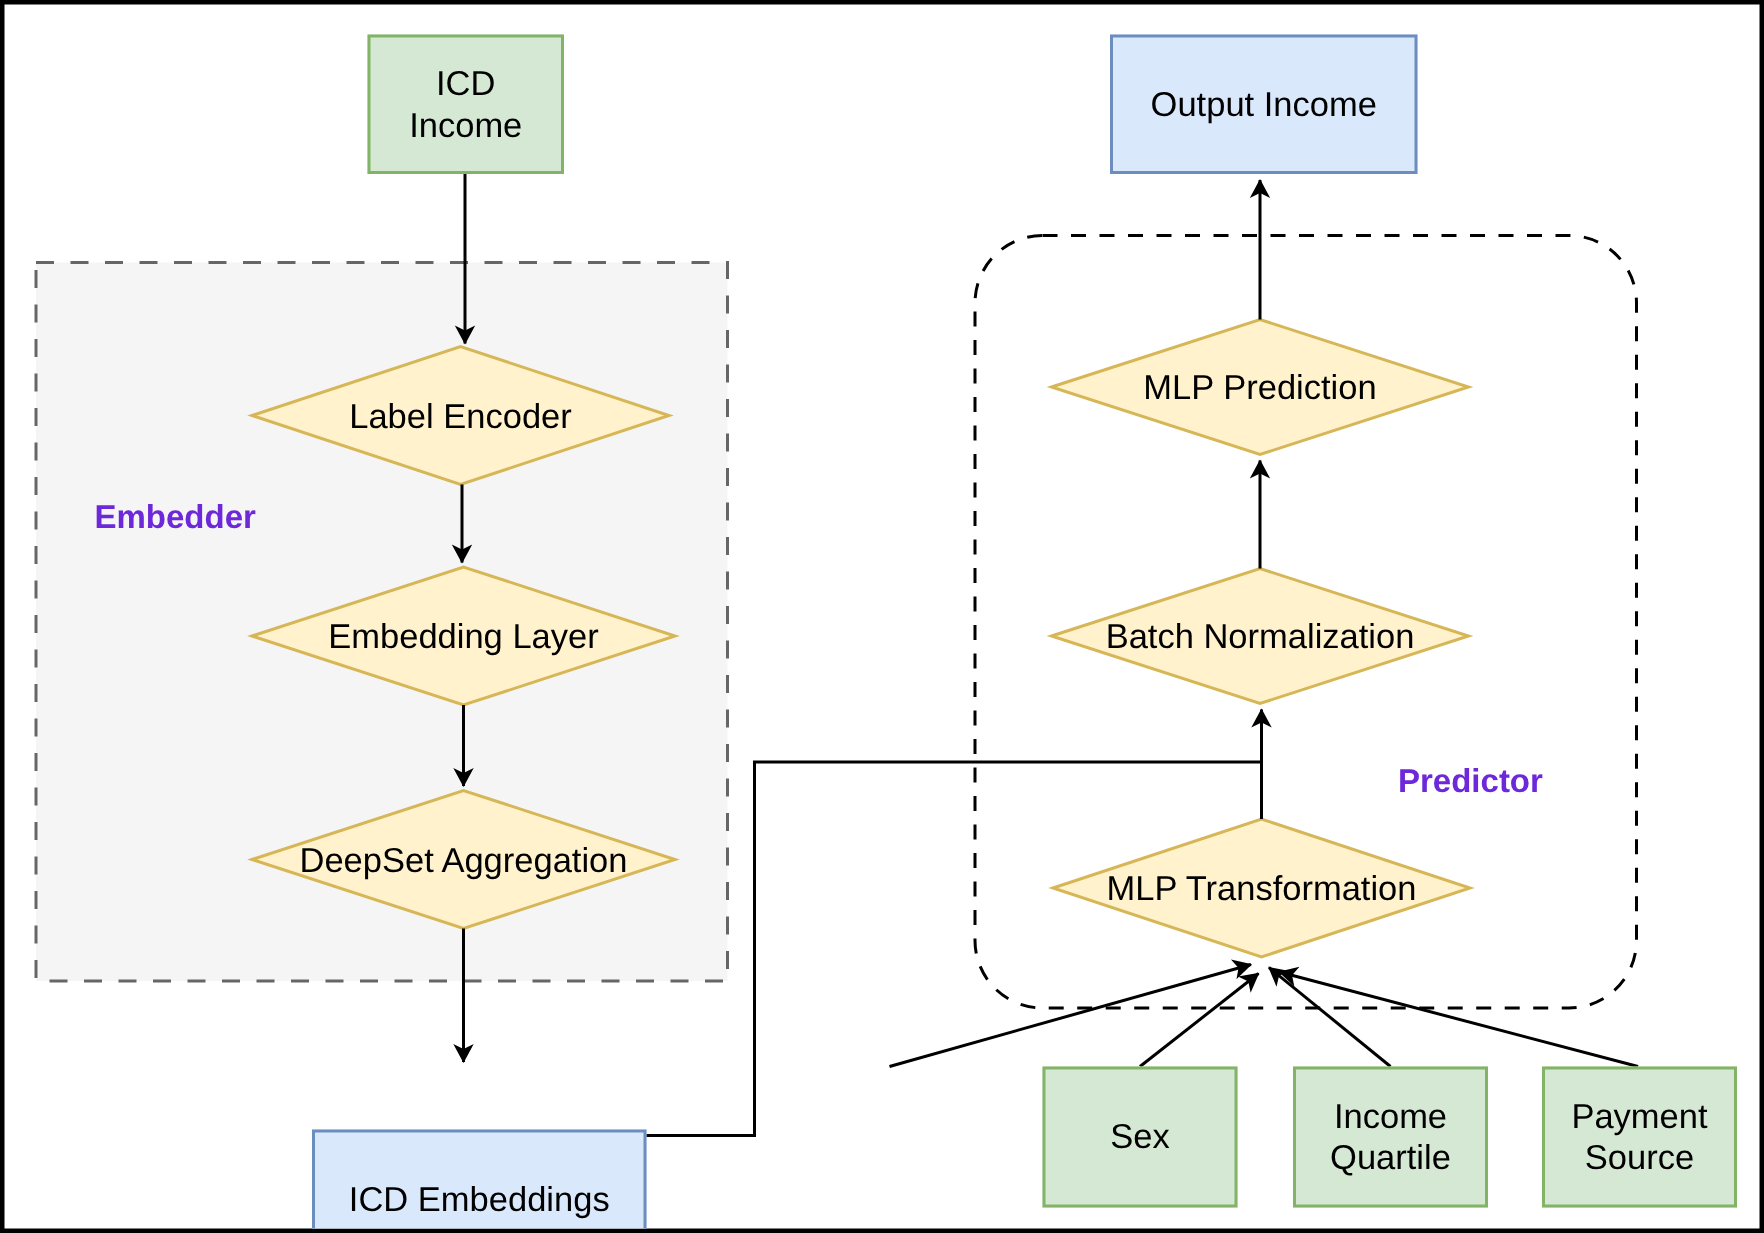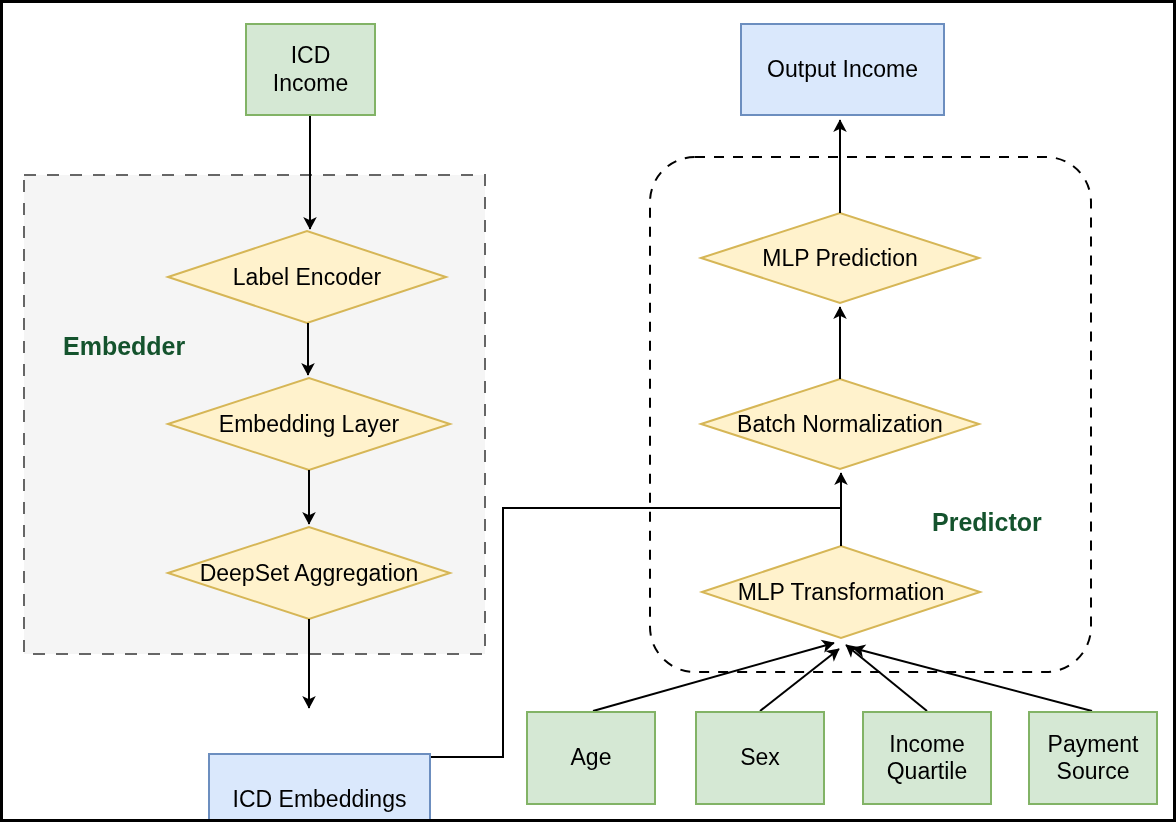--- a/index.html
+++ b/index.html
@@ -45,23 +45,23 @@
     align-items: center;
     justify-content: center;
     text-align: center;
     font-size: 23px;
     color: #000000;
     z-index: 3;
     pointer-events: none;
   }
   .group-label {
     position: absolute;
-    font-size: 25px;
+    font-size: 22px;
     font-weight: bold;
-    color: #14532d;
+    color: #6d28d9;
     z-index: 3;
     white-space: nowrap;
   }
   .diamond { fill: #fff2cc; stroke: #d6b656; stroke-width: 2; }
   .edge { stroke: #000000; stroke-width: 2; fill: none; }
   .group-embedder-rect { fill: #f5f5f5; stroke: #666666; stroke-width: 2; stroke-dasharray: 12 11; }
   .group-predictor-rect { fill: none; stroke: #000000; stroke-width: 2; stroke-dasharray: 10 9; }
 </style>
 </head>
 <body>
@@ -98,21 +98,20 @@
     <path class="edge" d="M924,708 L843,642" marker-end="url(#arrow)"></path>
     <path class="edge" d="M1089,708 L850,645" marker-end="url(#arrow)"></path>
   </svg>
 
   <div class="group-label" style="left:60px; top:329px;">Embedder</div>
   <div class="group-label" style="left:929px; top:505px;">Predictor</div>
 
   <div class="node green" style="left:242px; top:20px; width:131px; height:93px;">ICD Income</div>
   <div class="node blue" style="left:737px; top:20px; width:205px; height:93px;">Output Income</div>
   <div class="node blue" style="left:205px; top:750px; width:223px; height:94px;">ICD Embeddings</div>
-  <div class="node green" style="left:523px; top:708px; width:130px; height:94px;">Age</div>
   <div class="node green" style="left:692px; top:708px; width:130px; height:94px;">Sex</div>
   <div class="node green" style="left:859px; top:708px; width:130px; height:94px;text-align:center;">Income Quartile</div>
   <div class="node green" style="left:1025px; top:708px; width:130px; height:94px;">Payment Source</div>
 
   <div class="diamond-label" style="left:165px; top:228px; width:278px; height:92px;">Label Encoder</div>
   <div class="diamond-label" style="left:165px; top:375px; width:282px; height:92px;">Embedding Layer</div>
   <div class="diamond-label" style="left:165px; top:524px; width:282px; height:92px;">DeepSet Aggregation</div>
   <div class="diamond-label" style="left:698px; top:210px; width:278px; height:90px;text-align:center;">MLP Prediction</div>
   <div class="diamond-label" style="left:698px; top:376px; width:278px; height:90px;">Batch Normalization</div>
   <div class="diamond-label" style="left:699px; top:543px; width:278px; height:92px;">MLP Transformation</div>

